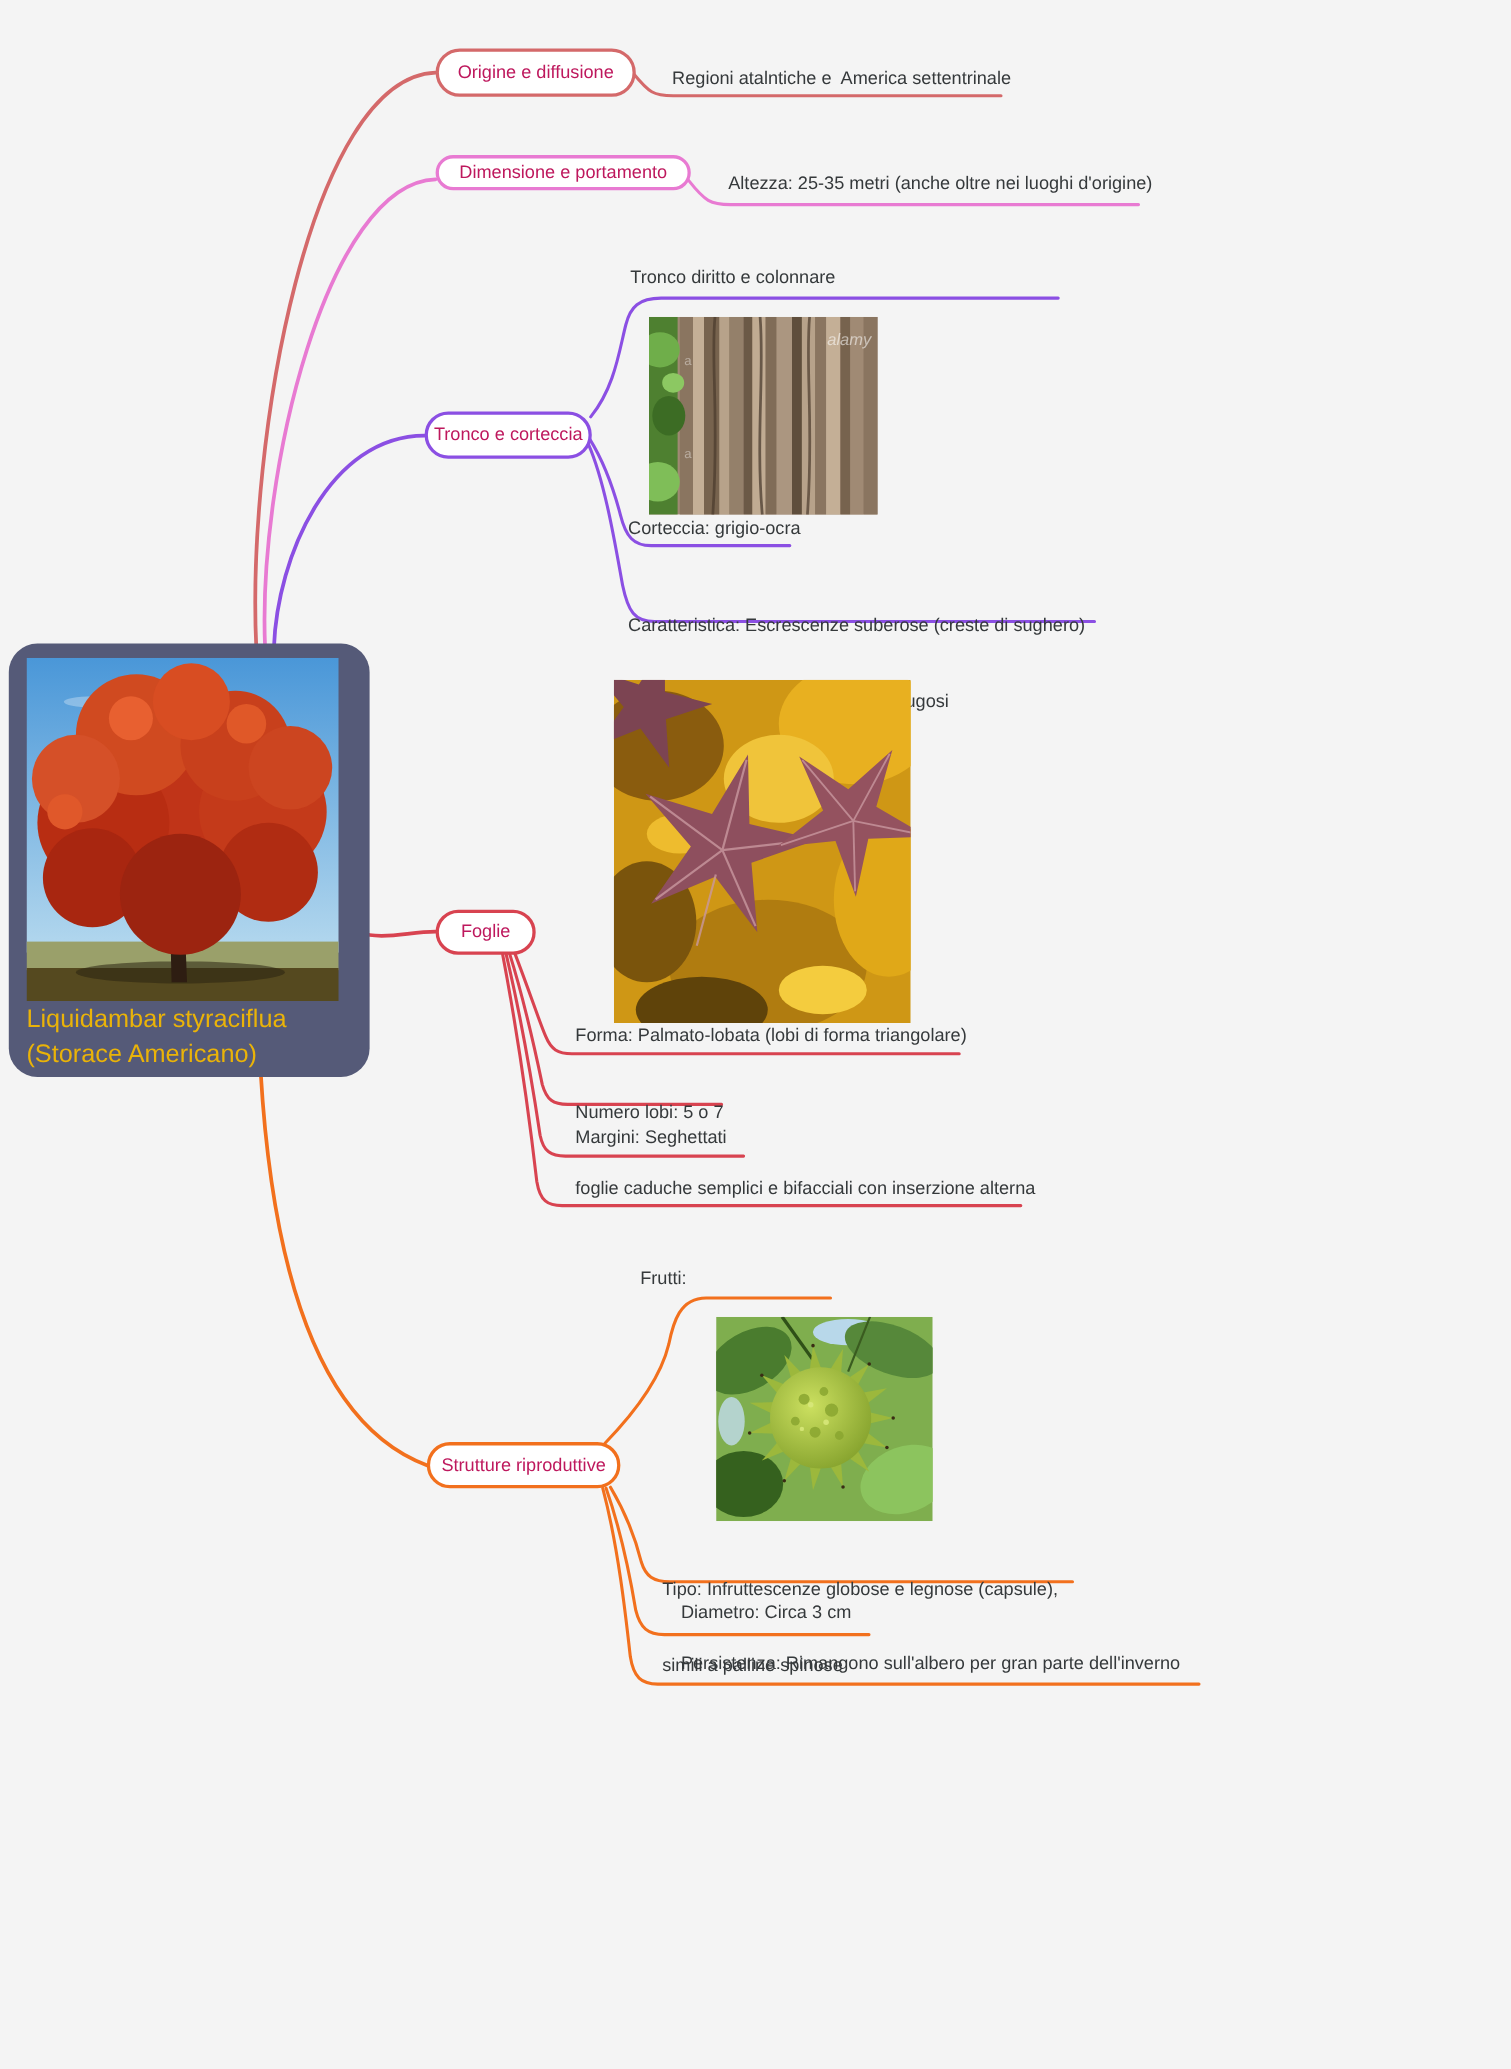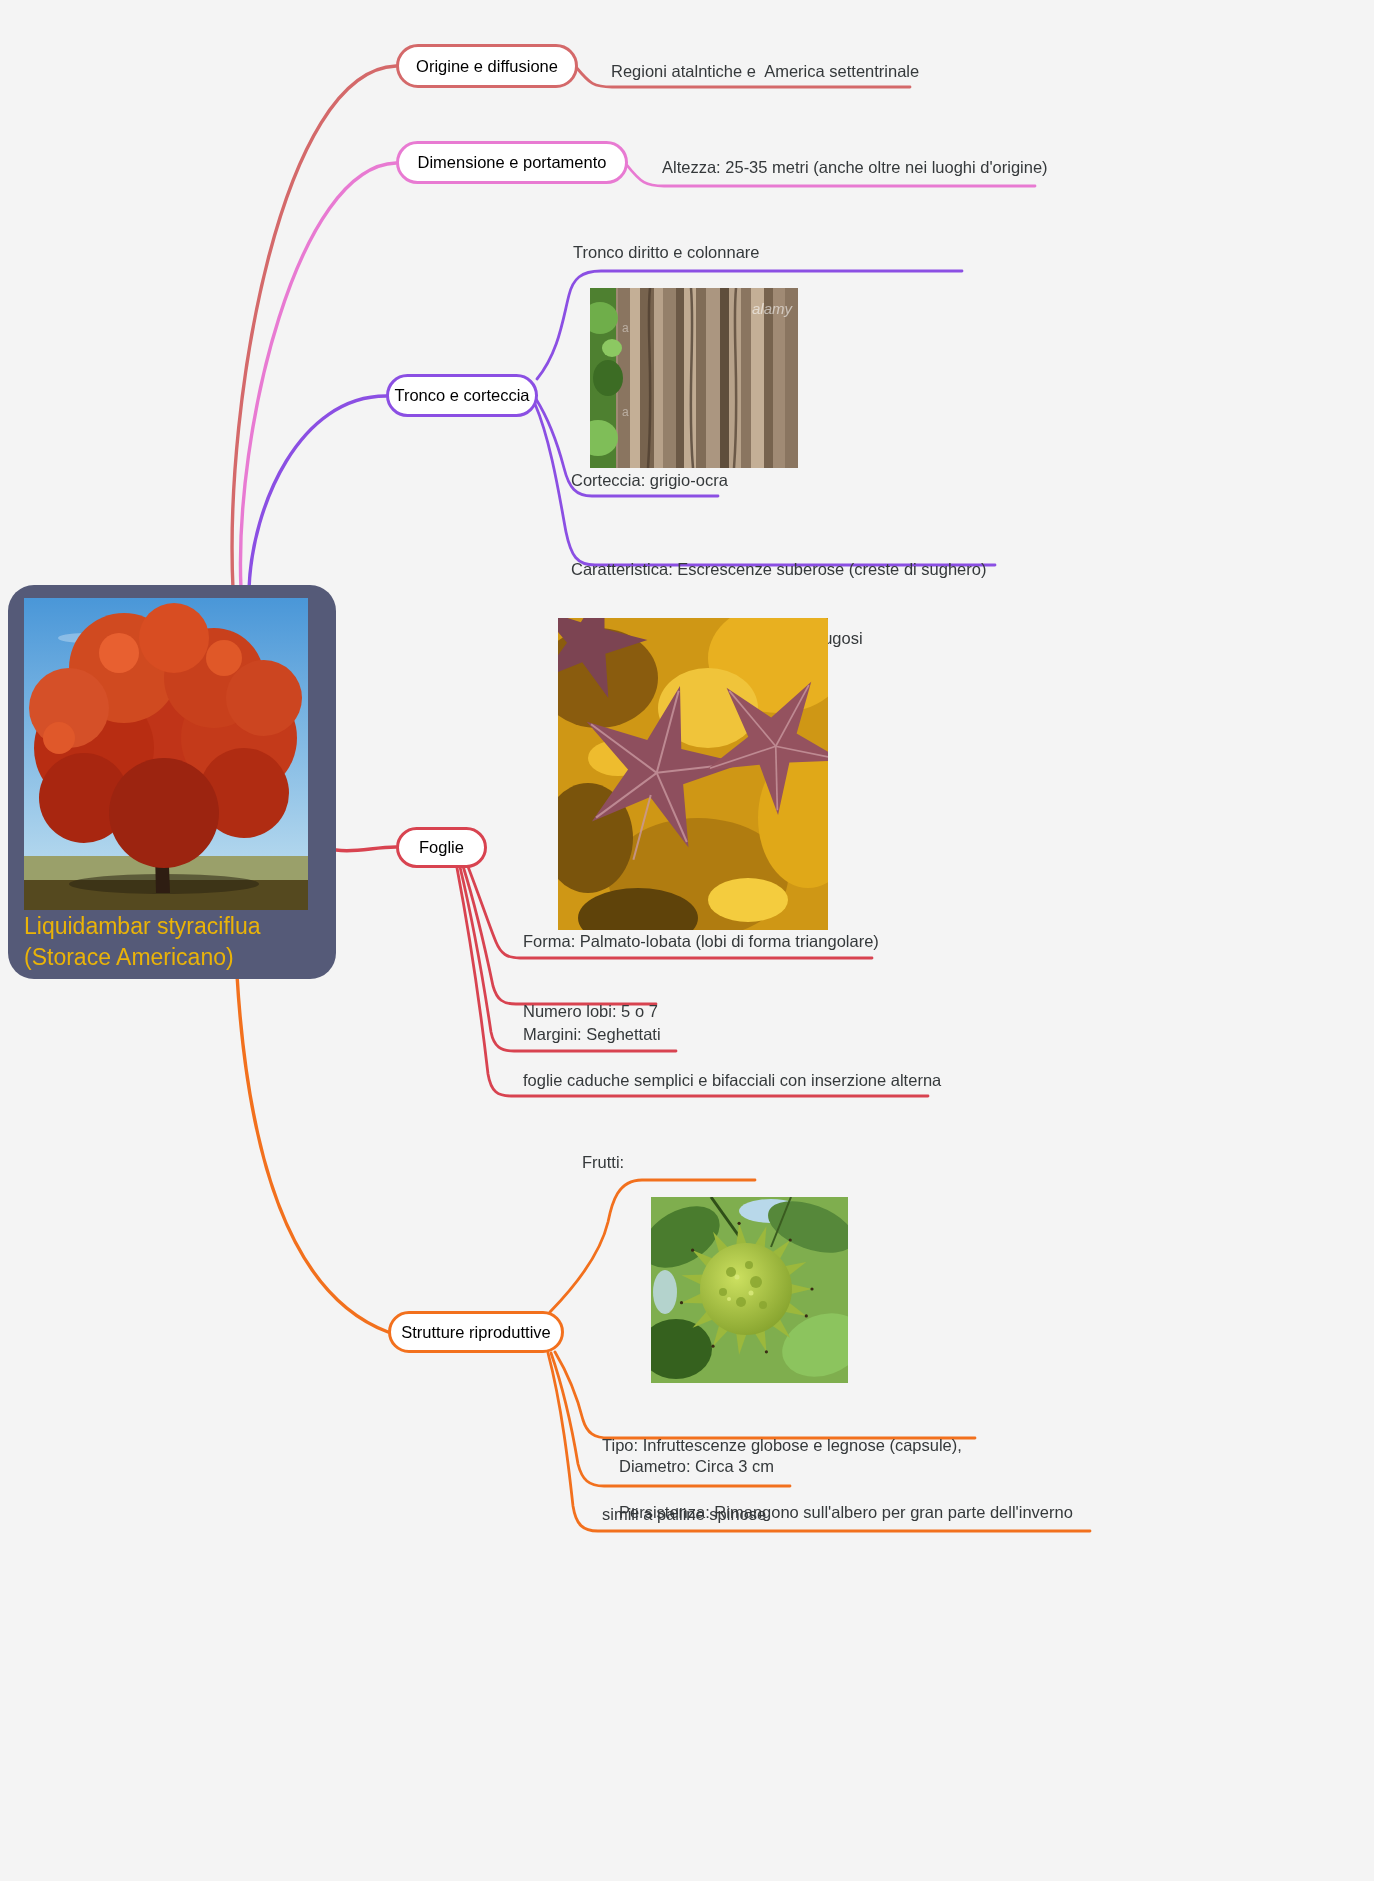--- a/index.html
+++ b/index.html
@@ -1,21 +1,21 @@
 <!DOCTYPE html>
 <html><head>
 <meta charset="utf-8">
 <style>
   html,body{margin:0;padding:0;}
   body{font-family:"Liberation Sans","DejaVu Sans",sans-serif;}
   #canvas{position:relative;width:1374px;height:1881px;background:#f4f4f4;overflow:hidden;}
   #connectors{position:absolute;left:0;top:0;z-index:1;pointer-events:none;}
   .pill{position:absolute;z-index:3;background:#ffffff;border:3px solid #999;border-radius:22px;
         display:flex;align-items:center;justify-content:center;box-sizing:border-box;
-        font-size:16.5px;color:#000000;white-space:nowrap;}
+        font-size:16.5px;color:#be185d;white-space:nowrap;}
   .central-node{position:absolute;z-index:2;left:8px;top:585px;width:328px;height:394px;
         background:#555a78;border-radius:26px;}
   .central-photo{position:absolute;left:16px;top:13px;width:284px;height:312px;overflow:hidden;}
   .central-title{position:absolute;left:16px;top:326px;width:300px;color:#eab308;
         font-size:23px;line-height:31px;}
   .note{position:absolute;z-index:3;font-size:16.5px;line-height:22px;color:#35393b;white-space:pre;}
   .note.two-line{line-height:23px;}
   .photo{position:absolute;z-index:3;overflow:hidden;}
   .photo svg{display:block;}
 </style>
@@ -97,21 +97,21 @@
     </div>
     <div class="central-title">
       <div>Liquidambar styraciflua</div>
       <div>(Storace Americano)</div>
     </div>
   </div>
 
   <div class="pill" style="left: 396px; top: 44px; width: 182px; height: 44px; border-color: rgb(212, 105, 106);">
     <span>Origine e diffusione</span>
   </div>
-  <div class="pill" style="left: 396px; top: 141px; width: 232px; height: 43px; border-color: rgb(232, 122, 210);">
+  <div class="pill" style="left: 396px; top: 141px; width: 232px; height: 32px; border-color: rgb(232, 122, 210);">
     <span>Dimensione e portamento</span>
   </div>
   <div class="pill" style="left: 386px; top: 374px; width: 152px; height: 43px; border-color: rgb(139, 79, 227);">
     <span>Tronco e corteccia</span>
   </div>
   <div class="pill" style="left: 396px; top: 827px; width: 91px; height: 41px; border-color: rgb(216, 67, 80); justify-content: center;">
     <span>Foglie</span>
   </div>
   <div class="pill" style="left: 388px; top: 1311px; width: 176px; height: 42px; border-color: rgb(242, 112, 29);">
     <span>Strutture riproduttive</span>

